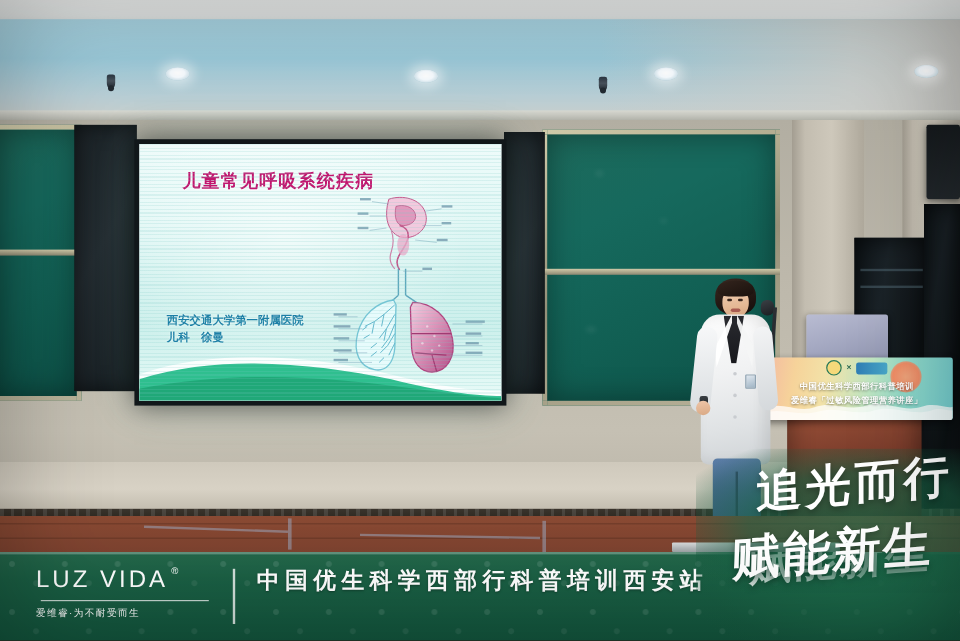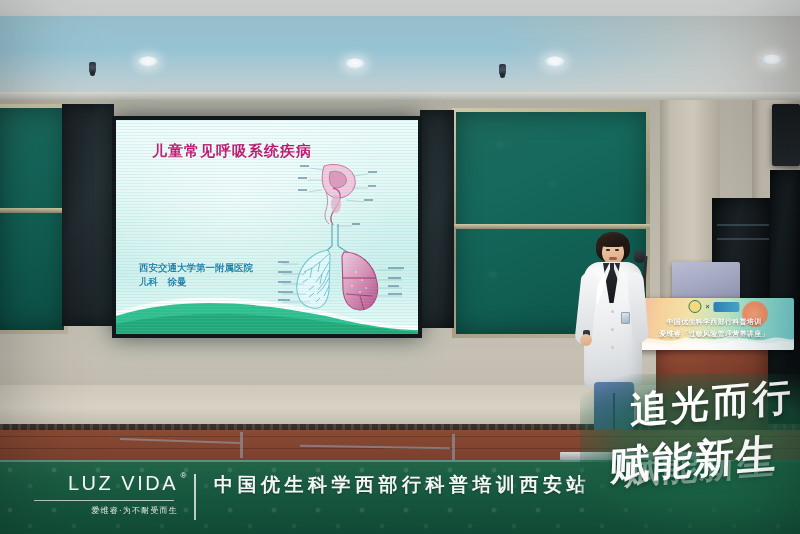--- a/index.html
+++ b/index.html
@@ -147,21 +147,21 @@
   
   .banner{position:absolute;left:0;bottom:0;width:800px;height:74px;
     background:linear-gradient(180deg,rgba(24,108,78,.88) 0%,rgba(20,98,70,.93) 30%,rgba(16,88,63,.96) 100%);
     overflow:hidden;}
   .banner .dots{position:absolute;inset:0;opacity:.22;
     background:
       radial-gradient(circle at 10px 10px,rgba(255,255,255,.5) 2px,rgba(255,255,255,0) 3px),
       radial-gradient(circle at 30px 26px,rgba(255,255,255,.35) 2px,rgba(255,255,255,0) 3px);
     background-size:44px 40px,44px 40px;}
   .banner .topline{position:absolute;left:0;top:0;width:100%;height:2px;background:rgba(255,255,255,.28);}
-  .brand{position:absolute;left:30px;top:12px;width:148px;text-align:right;color:#fff;}
+  .brand{position:absolute;left:30px;top:12px;width:148px;text-align:left;color:#fff;}
   .brand .word{font-size:20px;letter-spacing:2.5px;font-weight:400;position:relative;display:inline-block;}
   .brand .reg{position:absolute;right:-11px;top:-1px;font-size:8px;}
   .brand .rule{width:140px;height:1px;background:rgba(255,255,255,.75);margin:5px auto 4px;}
   .brand .tag{font-size:8px;letter-spacing:1.2px;}
   .divider{position:absolute;left:194px;top:14px;width:2px;height:46px;background:rgba(255,255,255,.8);}
   .headline{position:absolute;left:214px;top:13px;color:#fff;font-weight:700;text-shadow:0 1px 2px rgba(0,0,0,.35);}
   .headline .l1{font-size:19px;letter-spacing:4.5px;line-height:1.25;white-space:nowrap;}
   .headline .l2{font-size:19px;letter-spacing:.6px;line-height:1.35;white-space:nowrap;}
 
   

